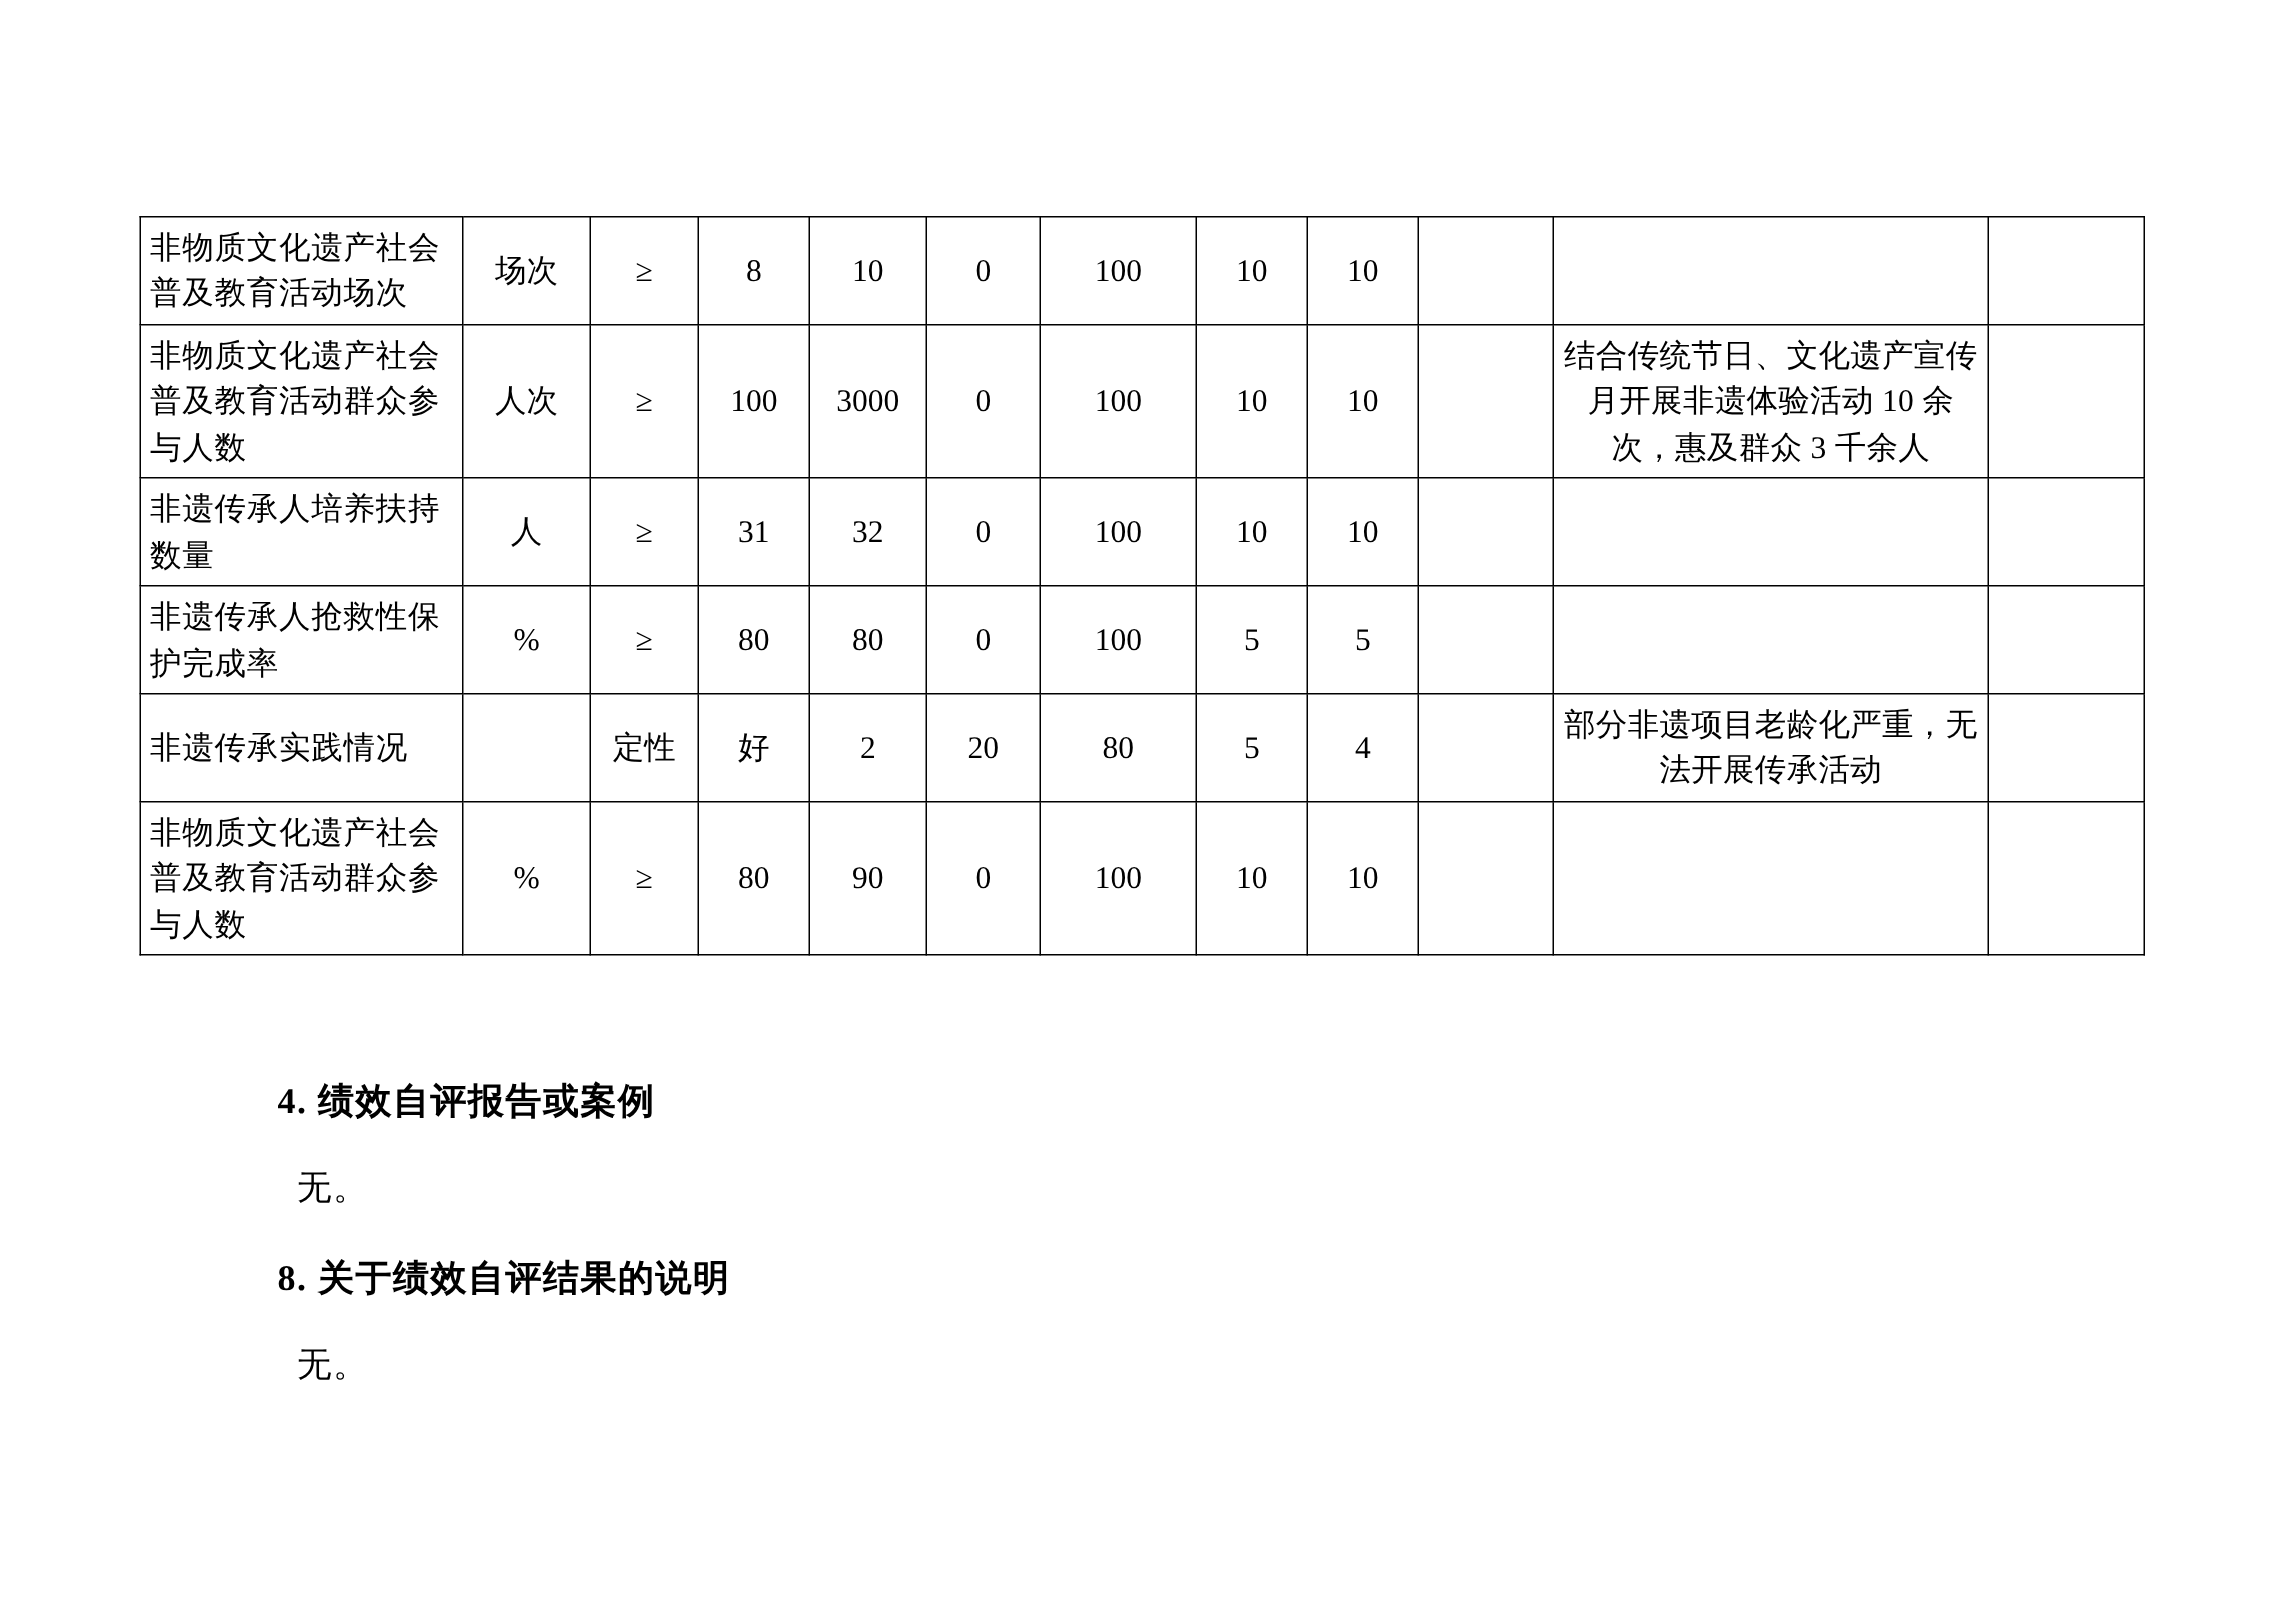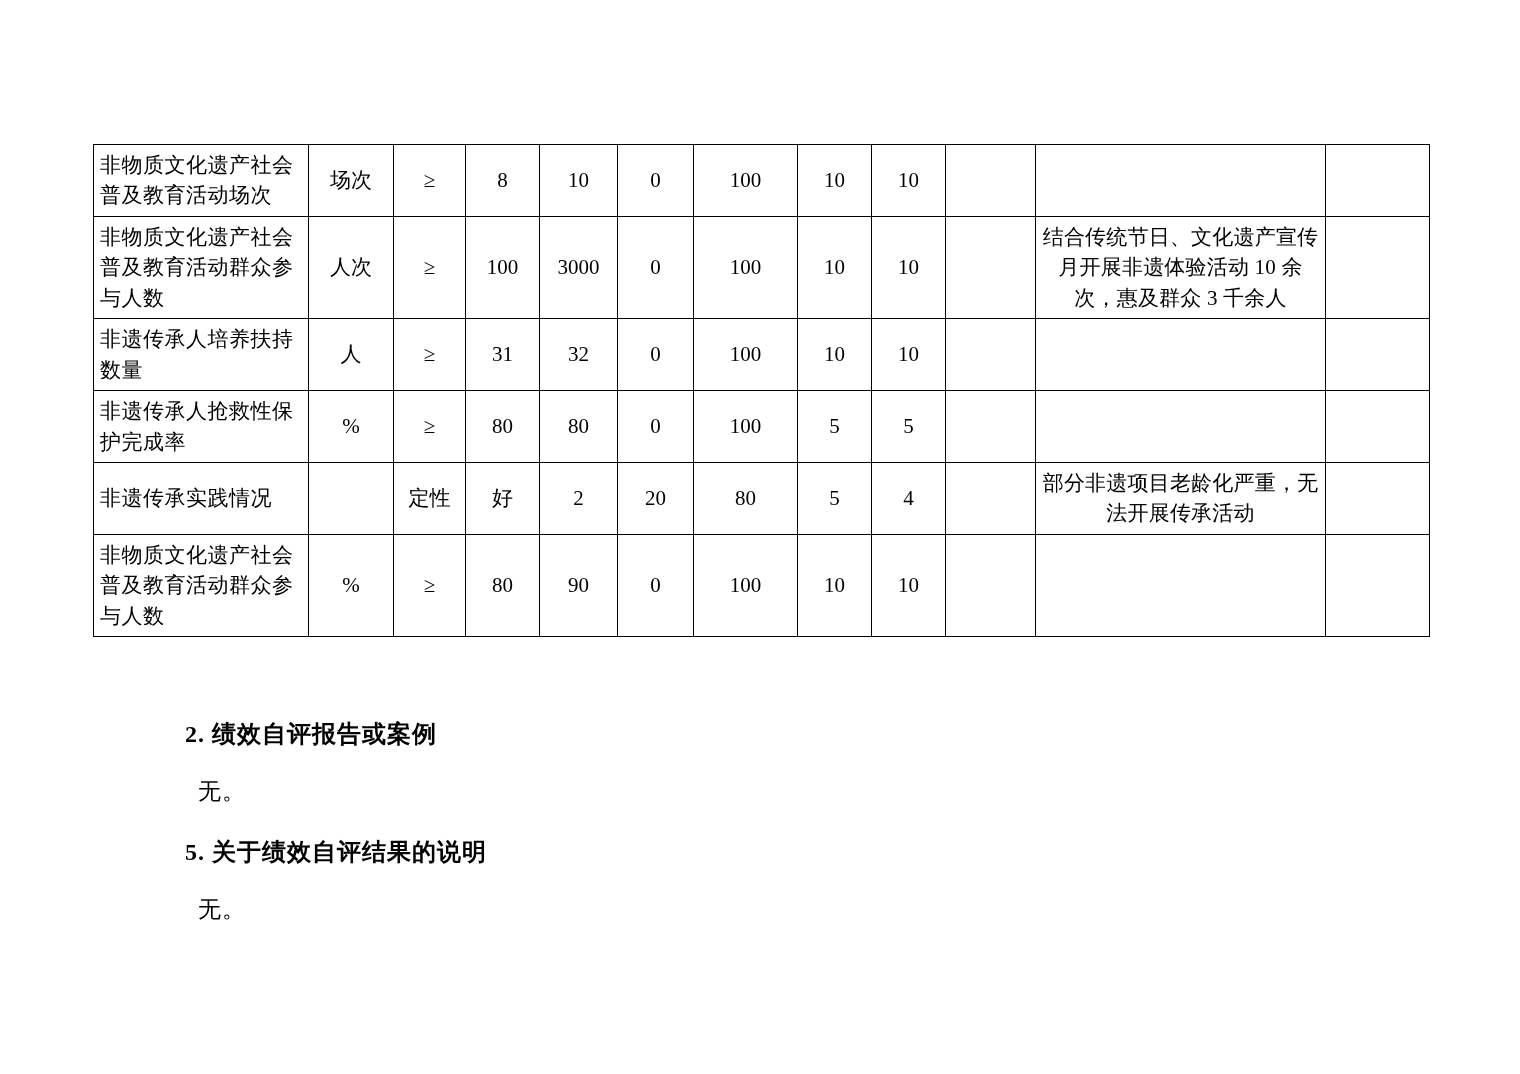--- a/index.html
+++ b/index.html
@@ -191,18 +191,18 @@
           <td class="ctr">10</td>
           <td class="ctr">10</td>
           <td class="blank"></td>
           <td class="note"></td>
           <td class="blank"></td>
         </tr>
       </tbody>
     </table>
   </div>
 
-  <div class="body-text heading sec-2-head">2. 绩效自评报告或案例</div>
+  <div class="body-text heading sec-2-head">4. 绩效自评报告或案例</div>
   <div class="body-text para sec-2-body">无。</div>
-  <div class="body-text heading sec-3-head">5. 关于绩效自评结果的说明</div>
+  <div class="body-text heading sec-3-head">8. 关于绩效自评结果的说明</div>
   <div class="body-text para sec-3-body">无。</div>
 
 </div>
 
 </body></html>

